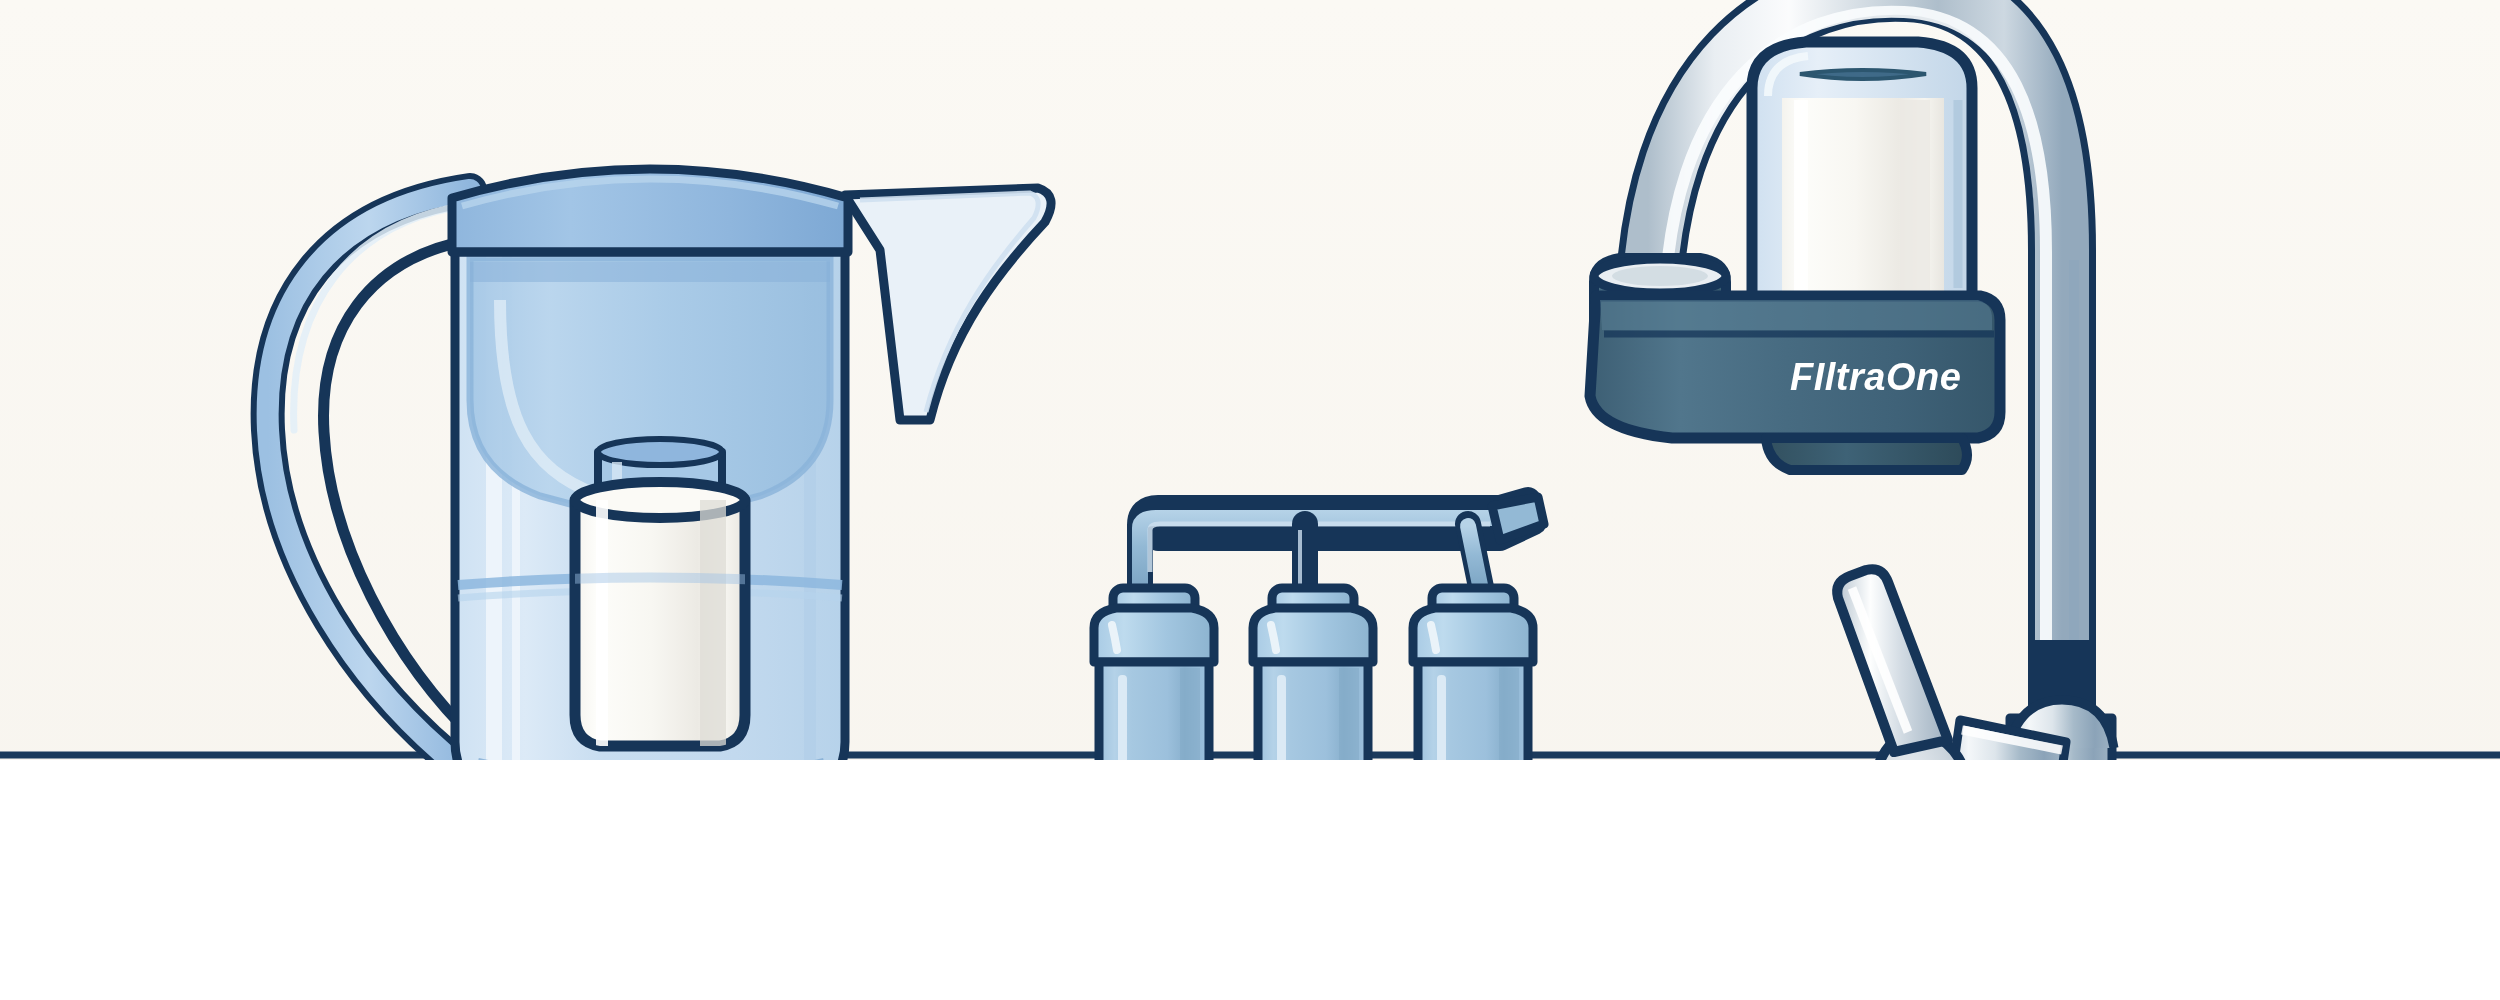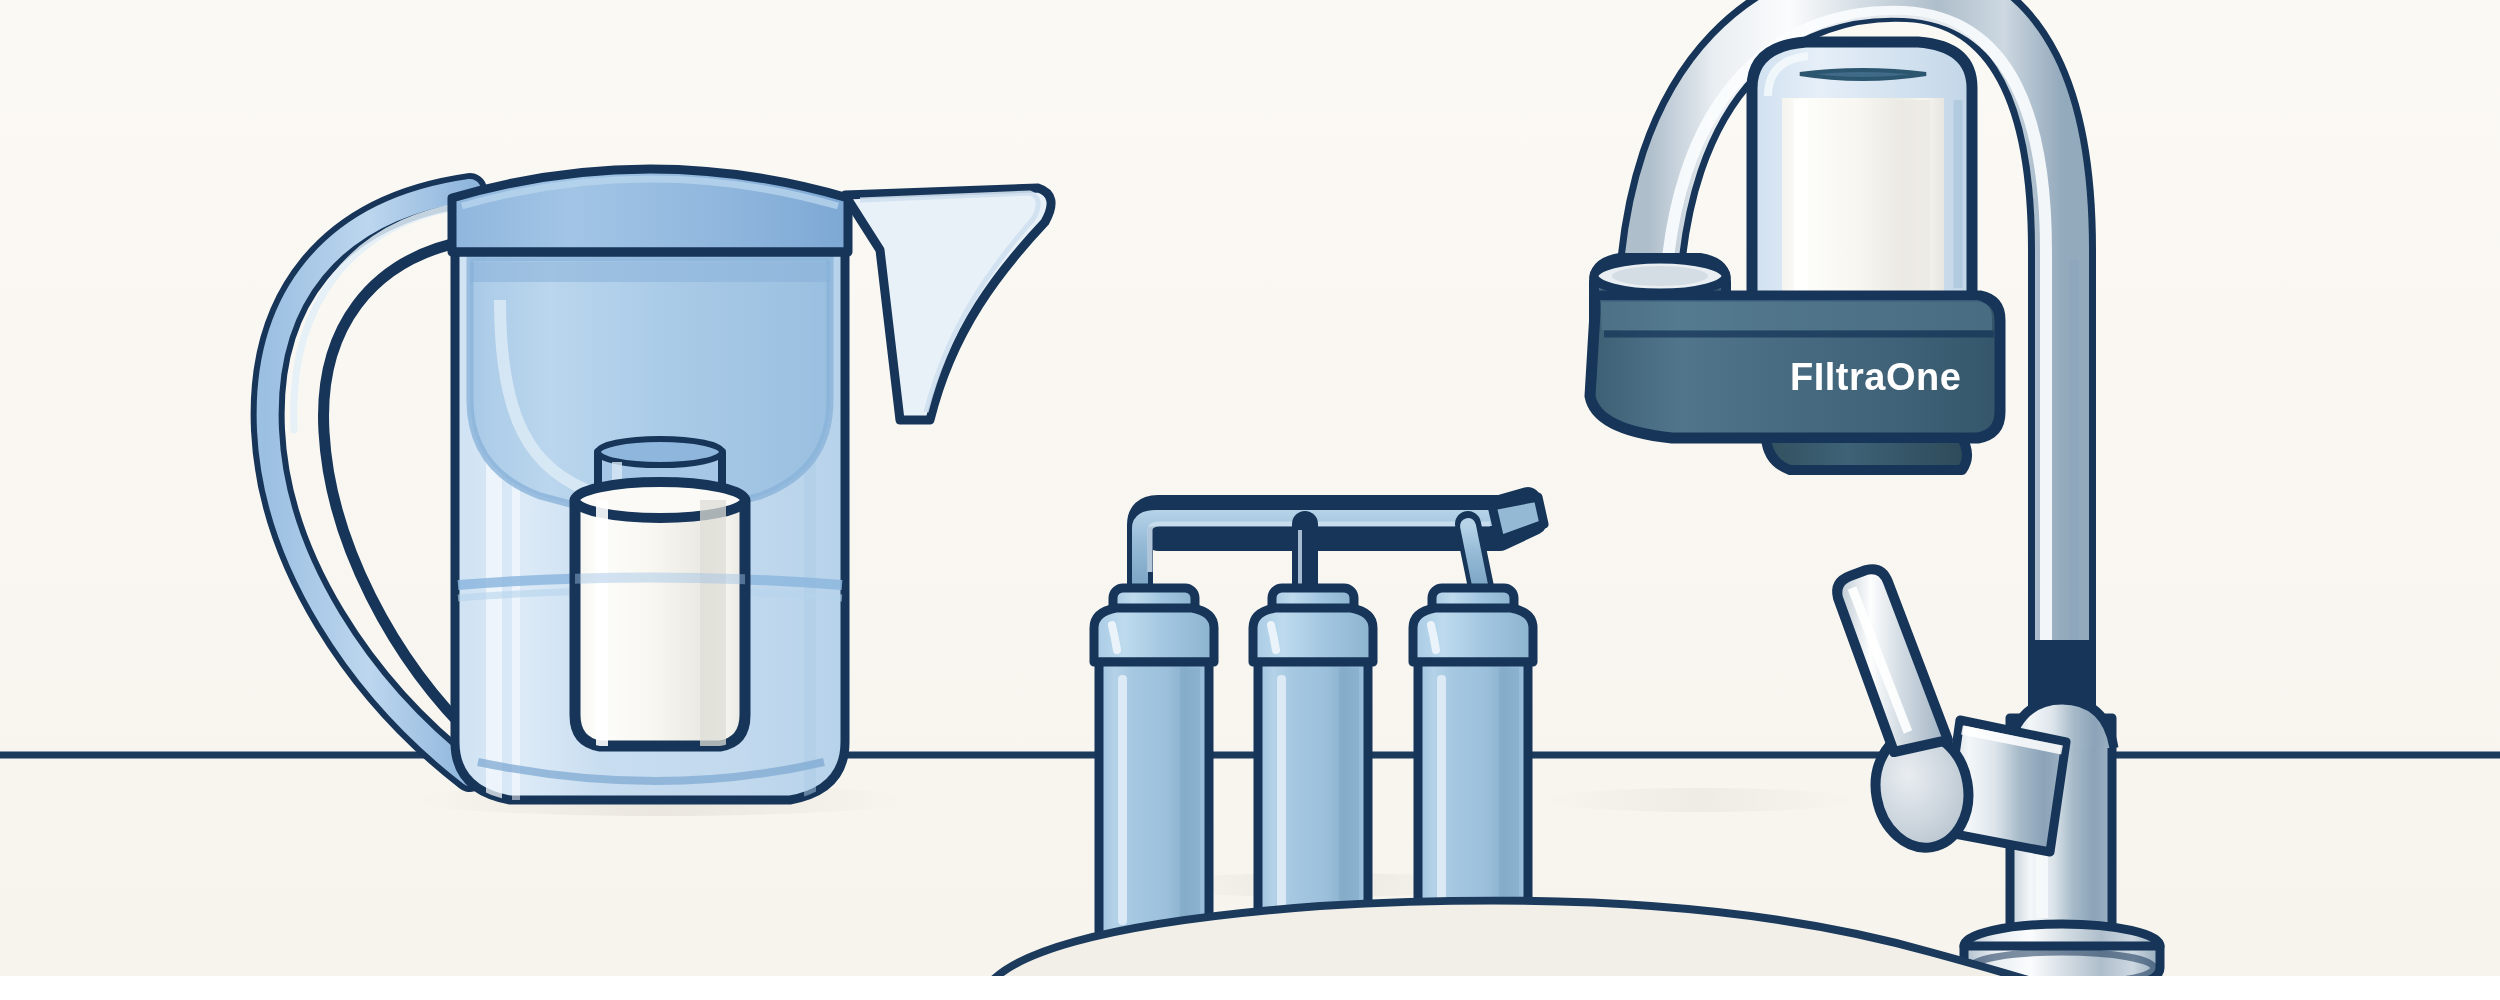--- a/index.html
+++ b/index.html
@@ -7,23 +7,24 @@
     margin: 0;
     padding: 0;
     background: #ffffff;
   }
   body {
     font-family: "Liberation Sans", sans-serif;
   }
   #scene {
     position: relative;
     width: 2500px;
-    height: 976px;
+    height: 760px;
     overflow: hidden;
     background: #eab308;
+    font-style: italic;
   }
   #scene svg {
     display: block;
     width: 2500px;
     height: 1000px;
   }
   .brand-text {
     font-family: "Liberation Sans", sans-serif;
     font-weight: bold;
     font-size: 38px;

